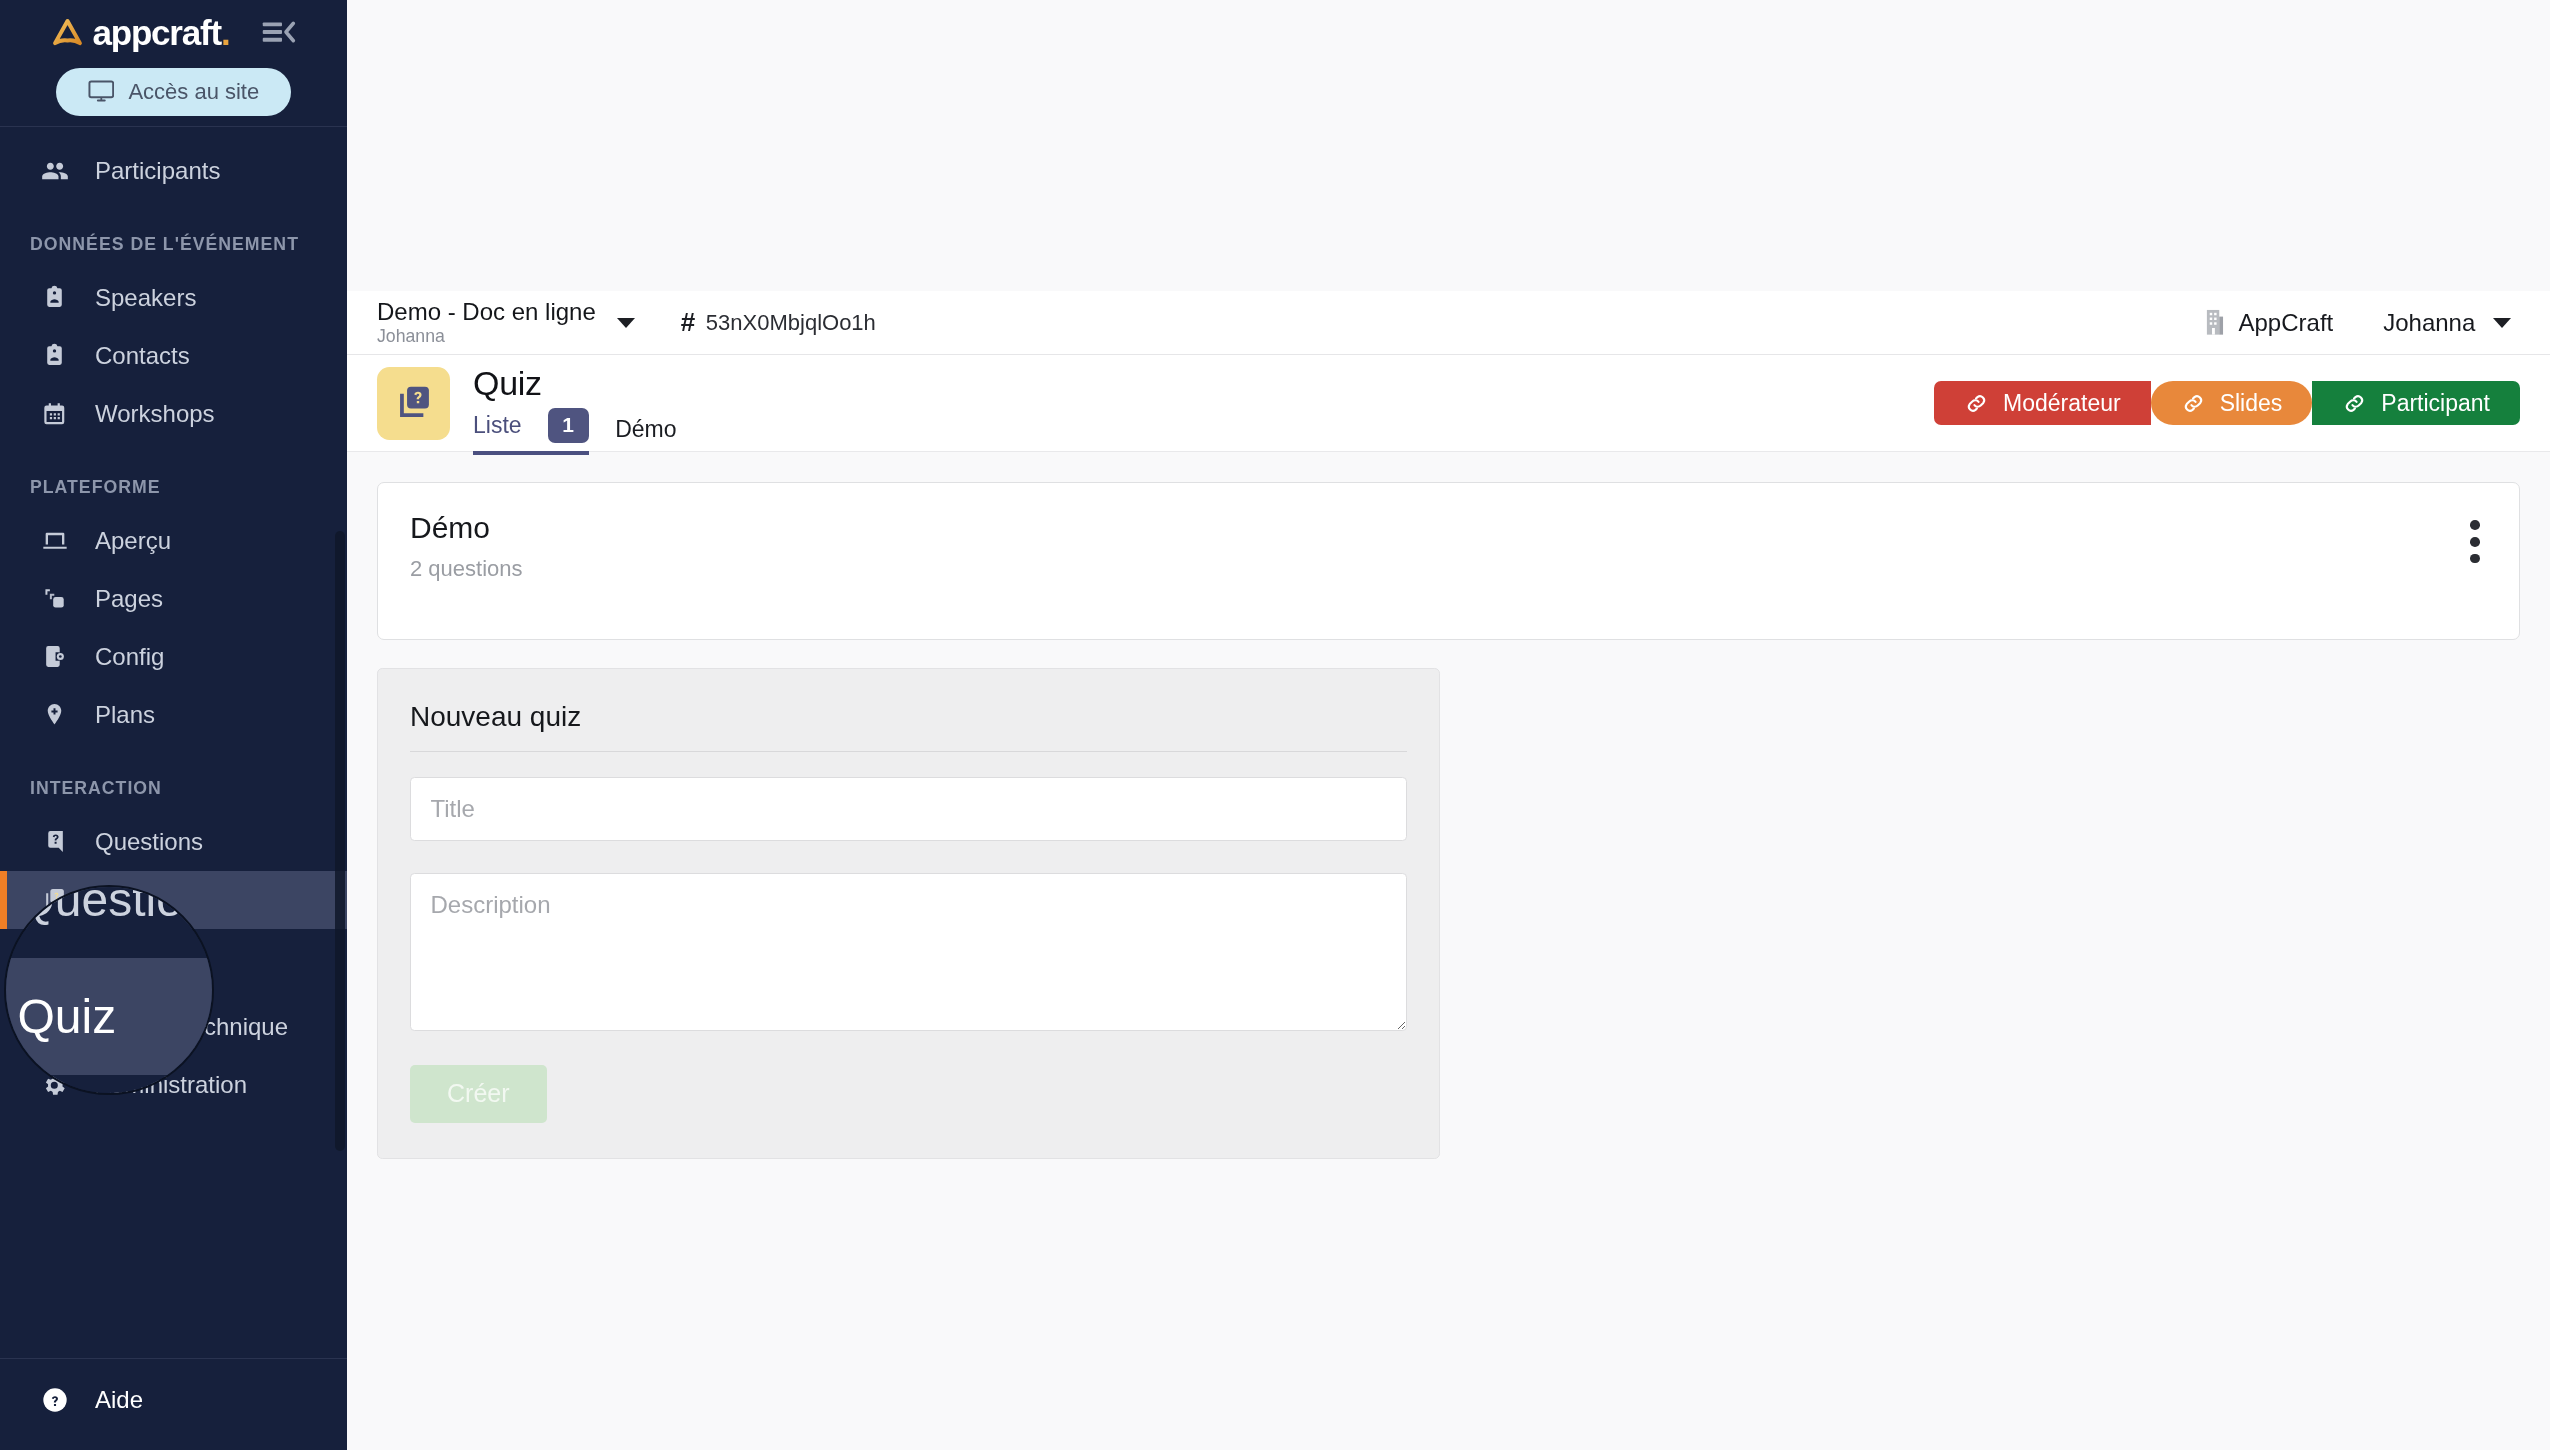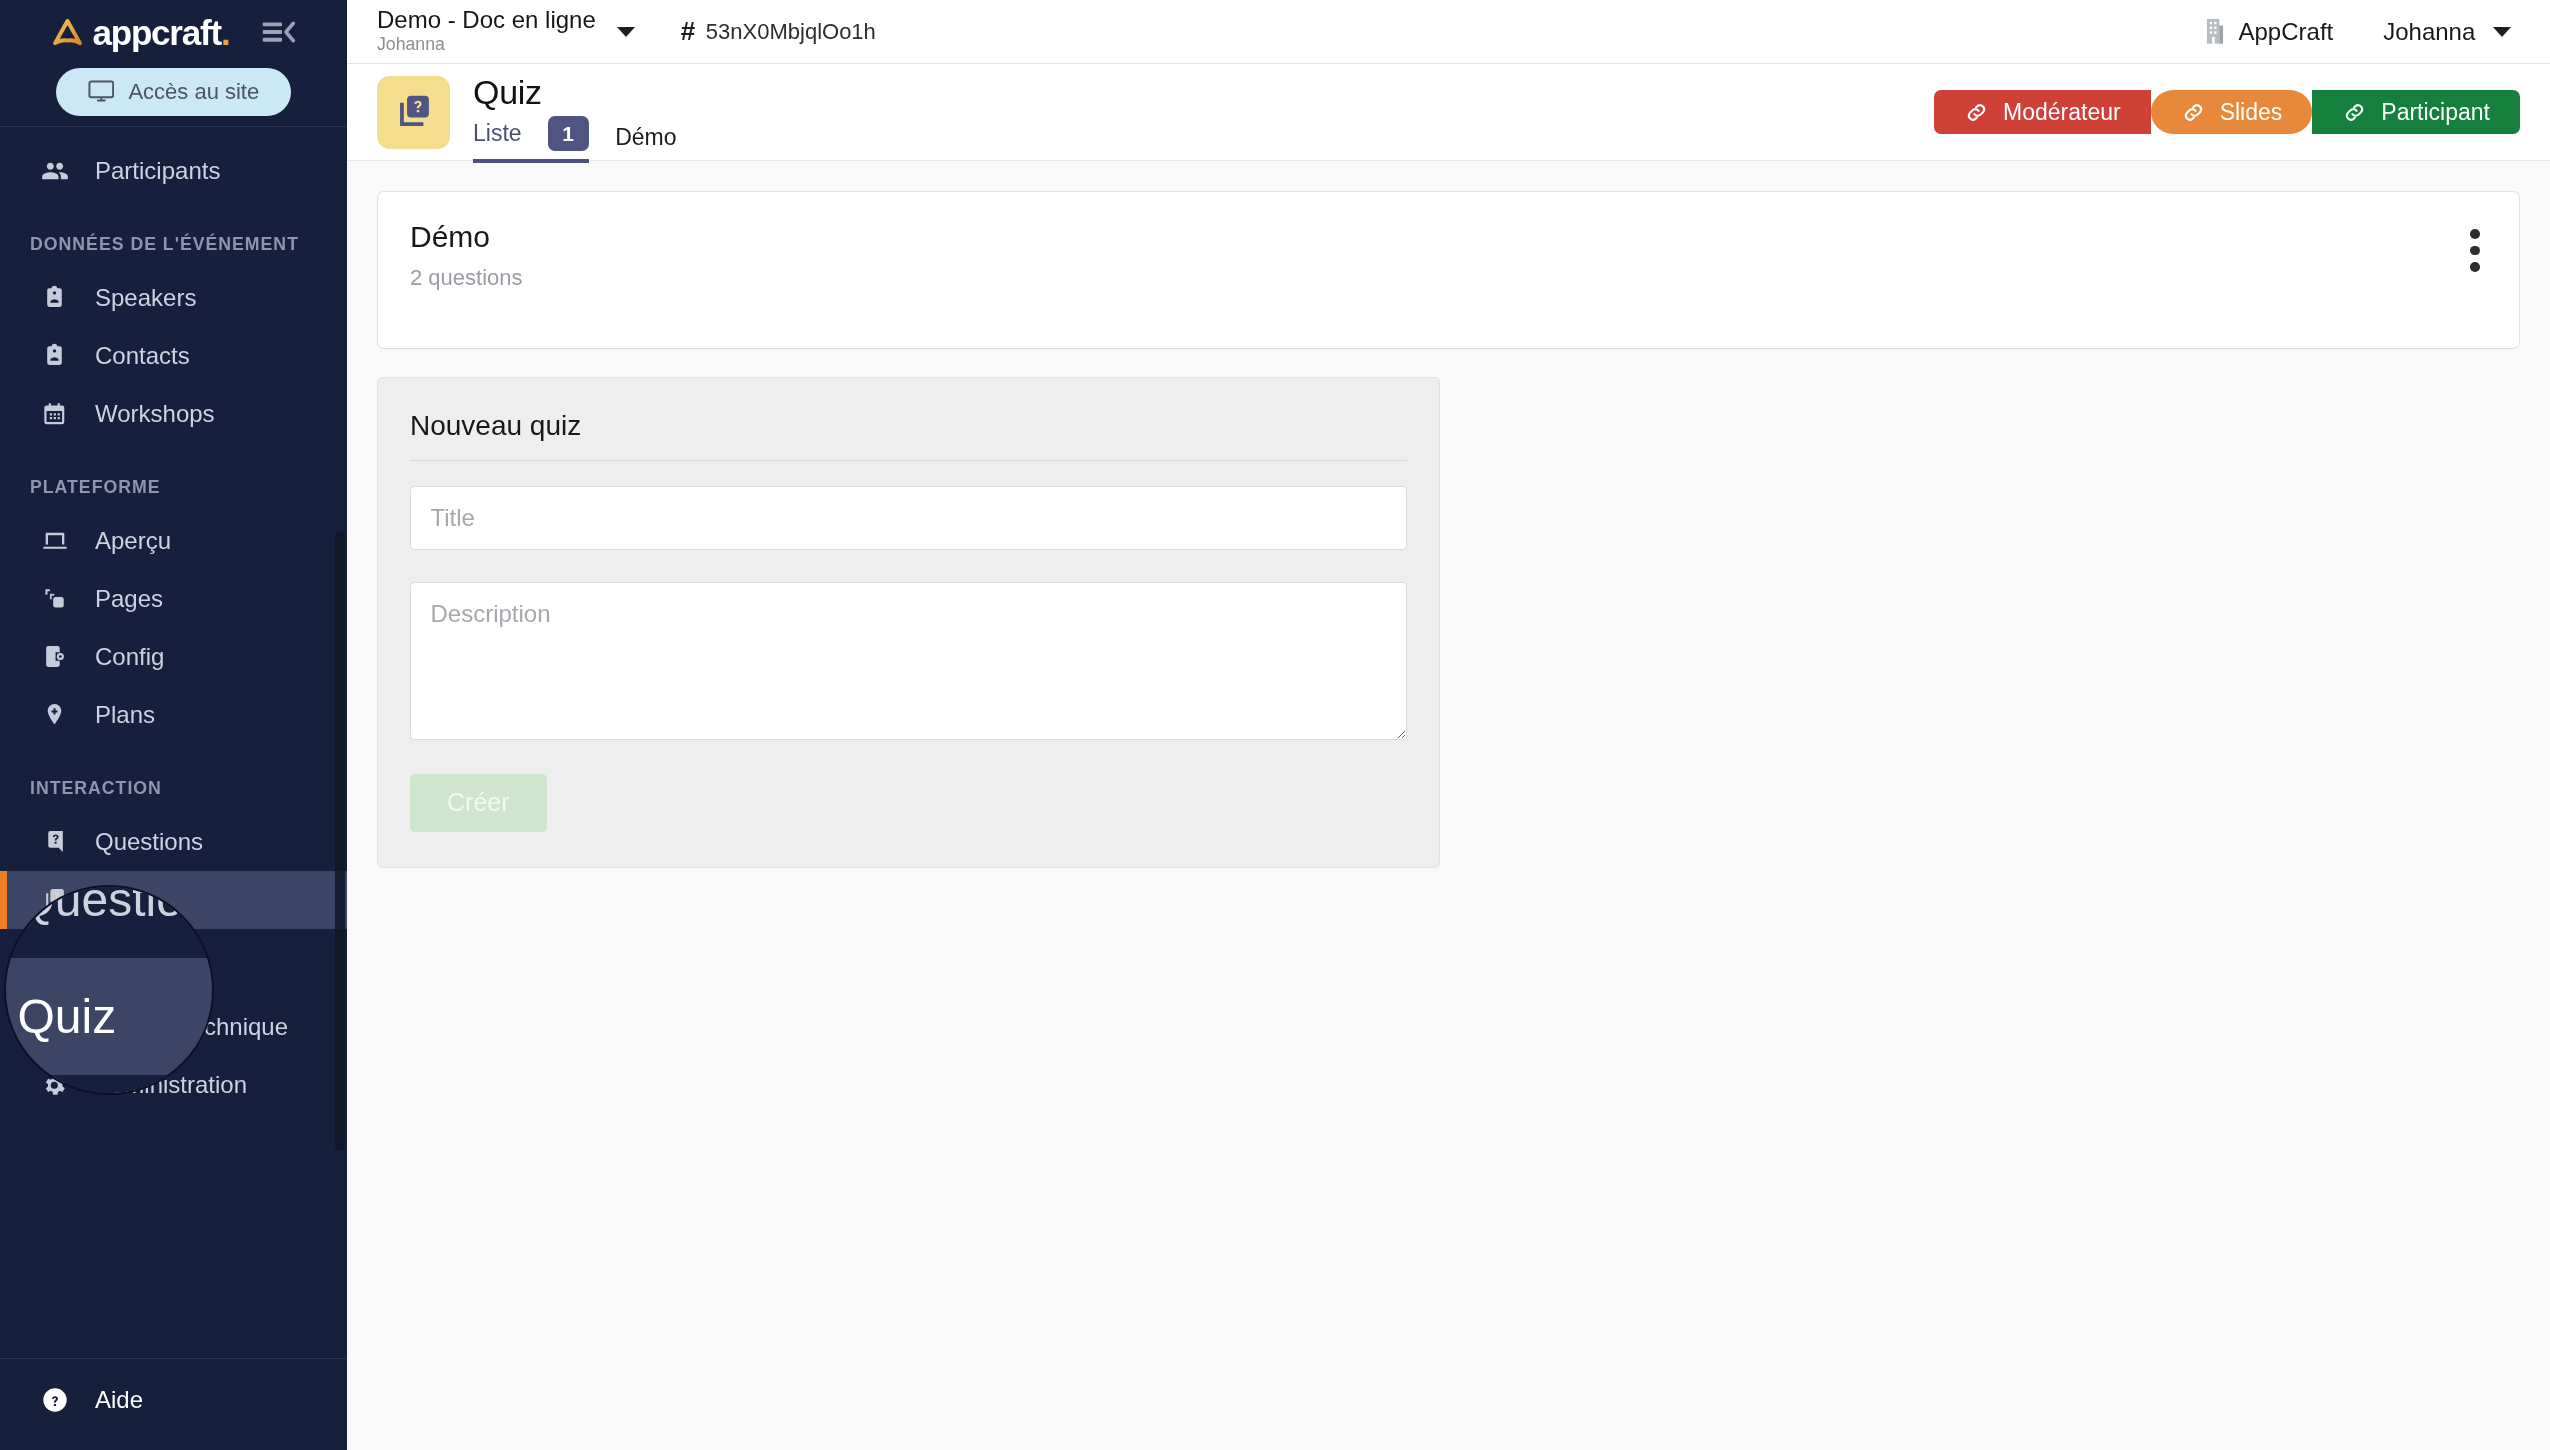--- a/index.html
+++ b/index.html
@@ -4,21 +4,21 @@
 <style>
   * { box-sizing: border-box; margin: 0; padding: 0; }
   html, body {
     width: 2550px; height: 1450px;
     font-family: "Liberation Sans", sans-serif;
     background: #f9f9fa;
     overflow: hidden;
   }
 
   
-  .app { position: relative; width: 2550px; height: 1450px; display: flex; }
+  .app { position: relative; width: 2550px; height: 1450px; display: flex; align-items: center; }
 
   
   .sidebar {
     position: relative;
     width: 347px; height: 1450px;
     background: #16203c;
     flex: 0 0 347px;
     display: flex; flex-direction: column;
     overflow: hidden;
   }

